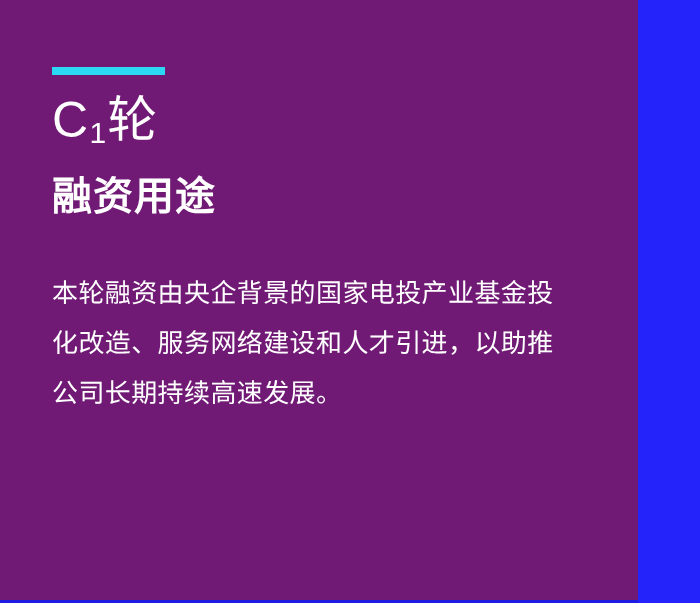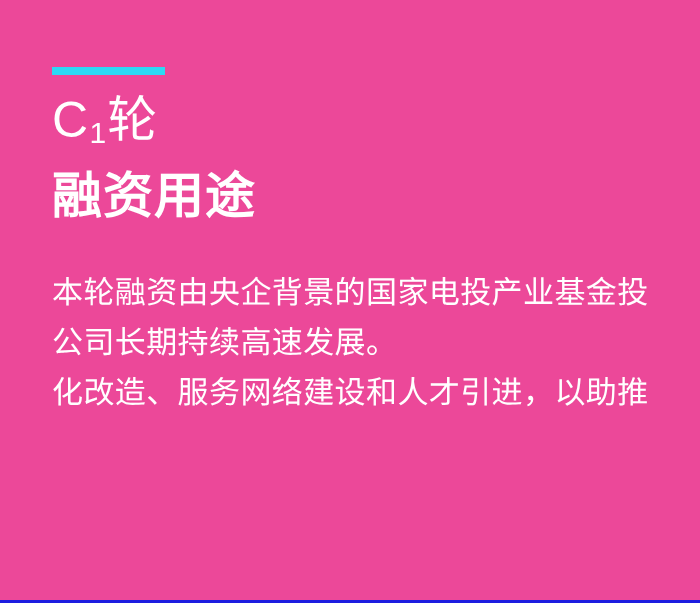--- a/index.html
+++ b/index.html
@@ -11,23 +11,23 @@
   body {
     width: 700px;
     height: 603px;
     overflow: hidden;
     font-family: "Liberation Sans", "DejaVu Sans", sans-serif;
     background: #2323fa;
   }
 
   .slide {
     position: relative;
-    width: 700px;
+    width: 638px;
     height: 603px;
-    background: #ec4899;
+    background: #701a75;
     box-sizing: border-box;
     overflow: hidden;
   }
 
   
   .accent-bar {
     position: absolute;
     left: 52px;
     top: 67px;
     width: 113px;
@@ -58,39 +58,39 @@
     vertical-align: baseline;
     position: relative;
     top: 6px;
     letter-spacing: 0px;
     padding: 0 1px 0 1px;
   }
 
   .headline-main {
     display: block;
     margin-top: 12px;
-    font-size: 50px;
+    font-size: 40px;
     line-height: 58px;
     font-weight: 700;
     color: #ffffff;
     letter-spacing: 1px;
     white-space: nowrap;
   }
 
   
   .body-copy {
     position: absolute;
     left: 52px;
     top: 268px;
     width: 600px;
   }
 
   .body-line {
     display: block;
-    font-size: 31px;
+    font-size: 26px;
     line-height: 50px;
     font-weight: 400;
     color: #ffffff;
     letter-spacing: 0.4px;
     white-space: nowrap;
   }
 
   
   .bottom-strip {
     position: absolute;
@@ -108,19 +108,19 @@
 
   <div class="accent-bar"></div>
 
   <div class="headline-block">
     <span class="headline-round"><span>C</span><span class="round-sub">1</span><span>轮</span></span>
     <span class="headline-main">融资用途</span>
   </div>
 
   <div class="body-copy">
     <span class="body-line">本轮融资由央企背景的国家电投产业基金投</span>
+    <span class="body-line">化改造、服务网络建设和人才引进，以助推</span>
     <span class="body-line">公司长期持续高速发展。</span>
-    <span class="body-line">化改造、服务网络建设和人才引进，以助推</span>
   </div>
 
   <div class="bottom-strip"></div>
 
 </div>
 
 </body></html>

